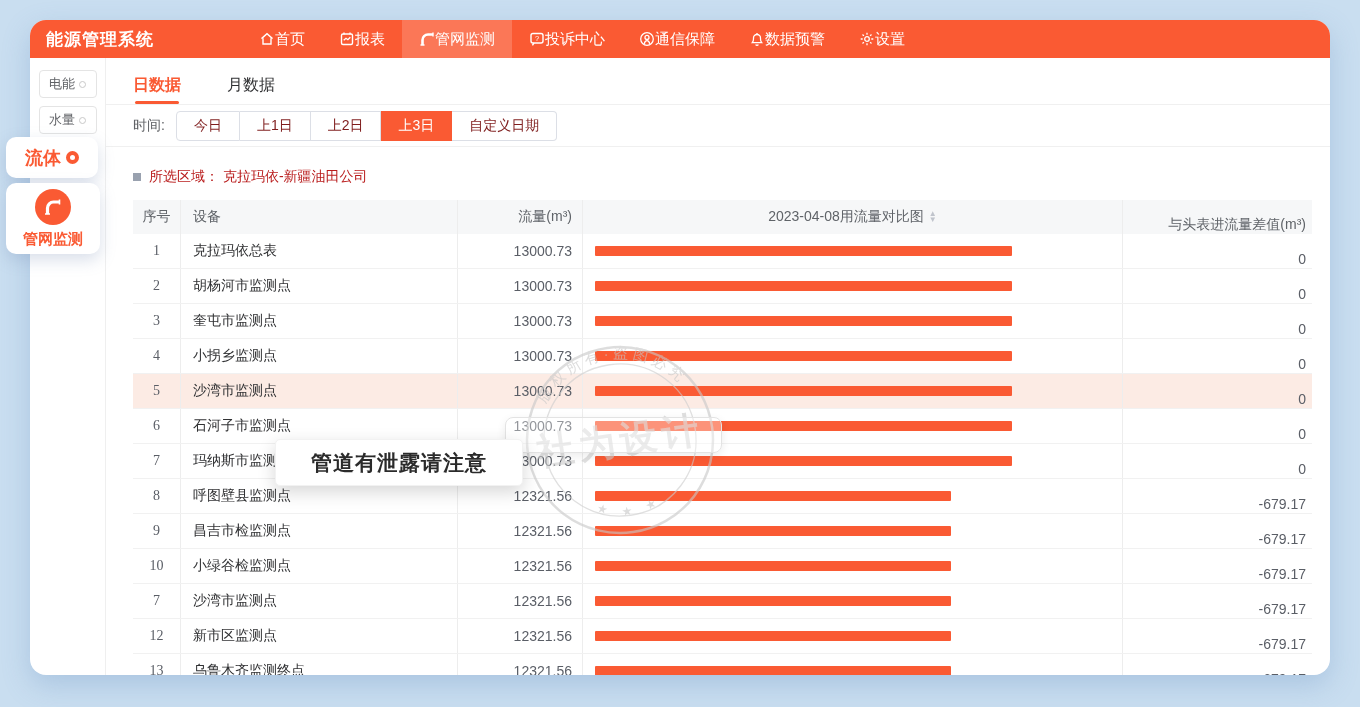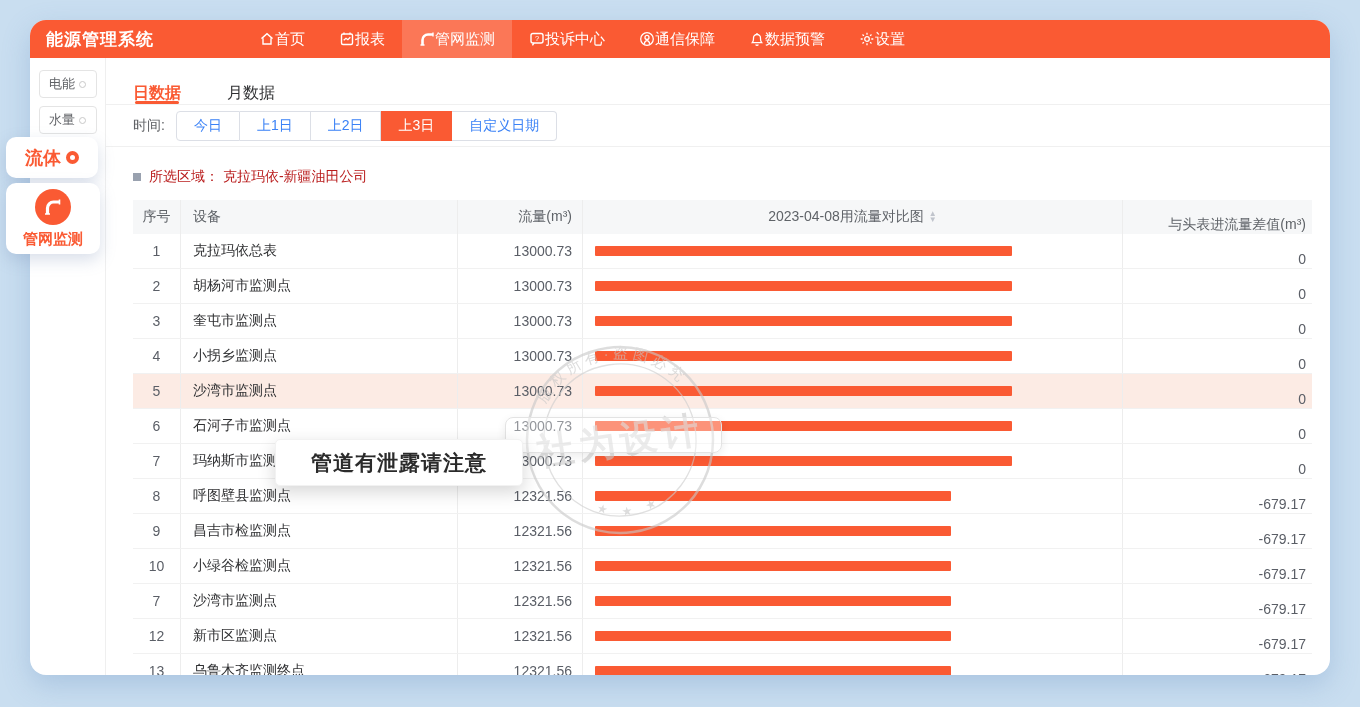--- a/index.html
+++ b/index.html
@@ -21,45 +21,45 @@
   
   .card-body { display:flex; height:617px; }
   .sidebar { width:76px; border-right:1px solid #efefef; padding-top:12px; }
   .side-btn { margin:0 auto 8px; width:58px; height:28px; border:1px solid #e4e4e4; border-radius:4px;
               background:#fff; display:flex; align-items:center; justify-content:center; gap:4px;
               font-size:13px; color:#606266; cursor:pointer; }
   .side-dot { width:7px; height:7px; border:1px solid #c9c9c9; border-radius:50%; }
 
   .main { flex:1; min-width:0; }
   .tabs-row { height:47px; border-bottom:1px solid #f0f0f0; display:flex; align-items:flex-end; padding-left:27px; gap:46px; }
-  .tab { font-size:16px; color:#303133; padding-bottom:0; position:relative; cursor:pointer; }
+  .tab { font-size:16px; color:#303133; padding-bottom:8px; position:relative; cursor:pointer; }
   .tab.active { color:#fa5a33; font-weight:bold; }
   .tab.active::after { content:""; position:absolute; left:2px; right:2px; bottom:0; height:3px; background:#fa5a33; border-radius:2px; }
 
   .time-row { height:42px; border-bottom:1px solid #f0f0f0; display:flex; align-items:center; padding-left:27px; }
   .time-label { font-size:14px; color:#606266; margin-right:11px; }
   .seg { display:flex; }
   .seg-btn { height:30px; display:flex; align-items:center; padding:0 17px; border:1px solid #dcdfe6; border-left:none;
-             font-size:14px; color:#3b82f6; background:#fff; cursor:pointer; }
+             font-size:14px; color:#7f1d1d; background:#fff; cursor:pointer; }
   .seg-btn:first-child { border-left:1px solid #dcdfe6; border-radius:4px 0 0 4px; }
   .seg-btn:last-child { border-radius:0 4px 4px 0; }
   .seg-btn.active { background:#fa5a33; border-color:#fa5a33; color:#fff; }
 
   .region-row { padding:21px 0 14px 27px; display:flex; align-items:center; gap:8px; }
   .region-square { width:8px; height:8px; background:#99a1af; }
   .region-text { font-size:14px; color:#b91c1c; }
 
   
   .table { margin:0 18px 0 27px; }
   .thead { display:flex; background:#f6f7f8; height:34px; }
   .tr { display:flex; height:35px; border-bottom:1px solid #f1f1f1; background:#fff; }
   .tr.hl { background:#fcebe4; }
   .cell { height:100%; display:flex; align-items:center; border-right:1px solid #ededed; }
   .cell:last-child { border-right:none;margin-top:8px; }
-  .c1 { width:48px; justify-content:center; font-size:14px; color:#5a5e66; }
+  .c1 { width:48px; justify-content:center; font-size:14px; color:#5a5e66;font-family:Liberation Serif, serif; }
   .c2 { width:277px; padding-left:12px; font-size:14px; color:#303133; }
   .c3 { width:125px; justify-content:flex-end; padding-right:10px; font-size:14px; color:#5a5e66; }
   .c4 { width:540px; padding-left:12px; }
   .c5 { flex:1; justify-content:flex-end; padding-right:6px; font-size:14px; color:#5a5e66; }
   .th  { font-size:14px; color:#5f6368; }
   .th.c4 { justify-content:center; padding-left:0; gap:5px; }
   .bar-track { width:528px; }
   .bar { height:10px; background:#fa5a33; border-radius:1px; }
   .sort-icon { display:flex; flex-direction:column; line-height:6px; font-size:8px; color:#c0c4cc; cursor:pointer; }
 

